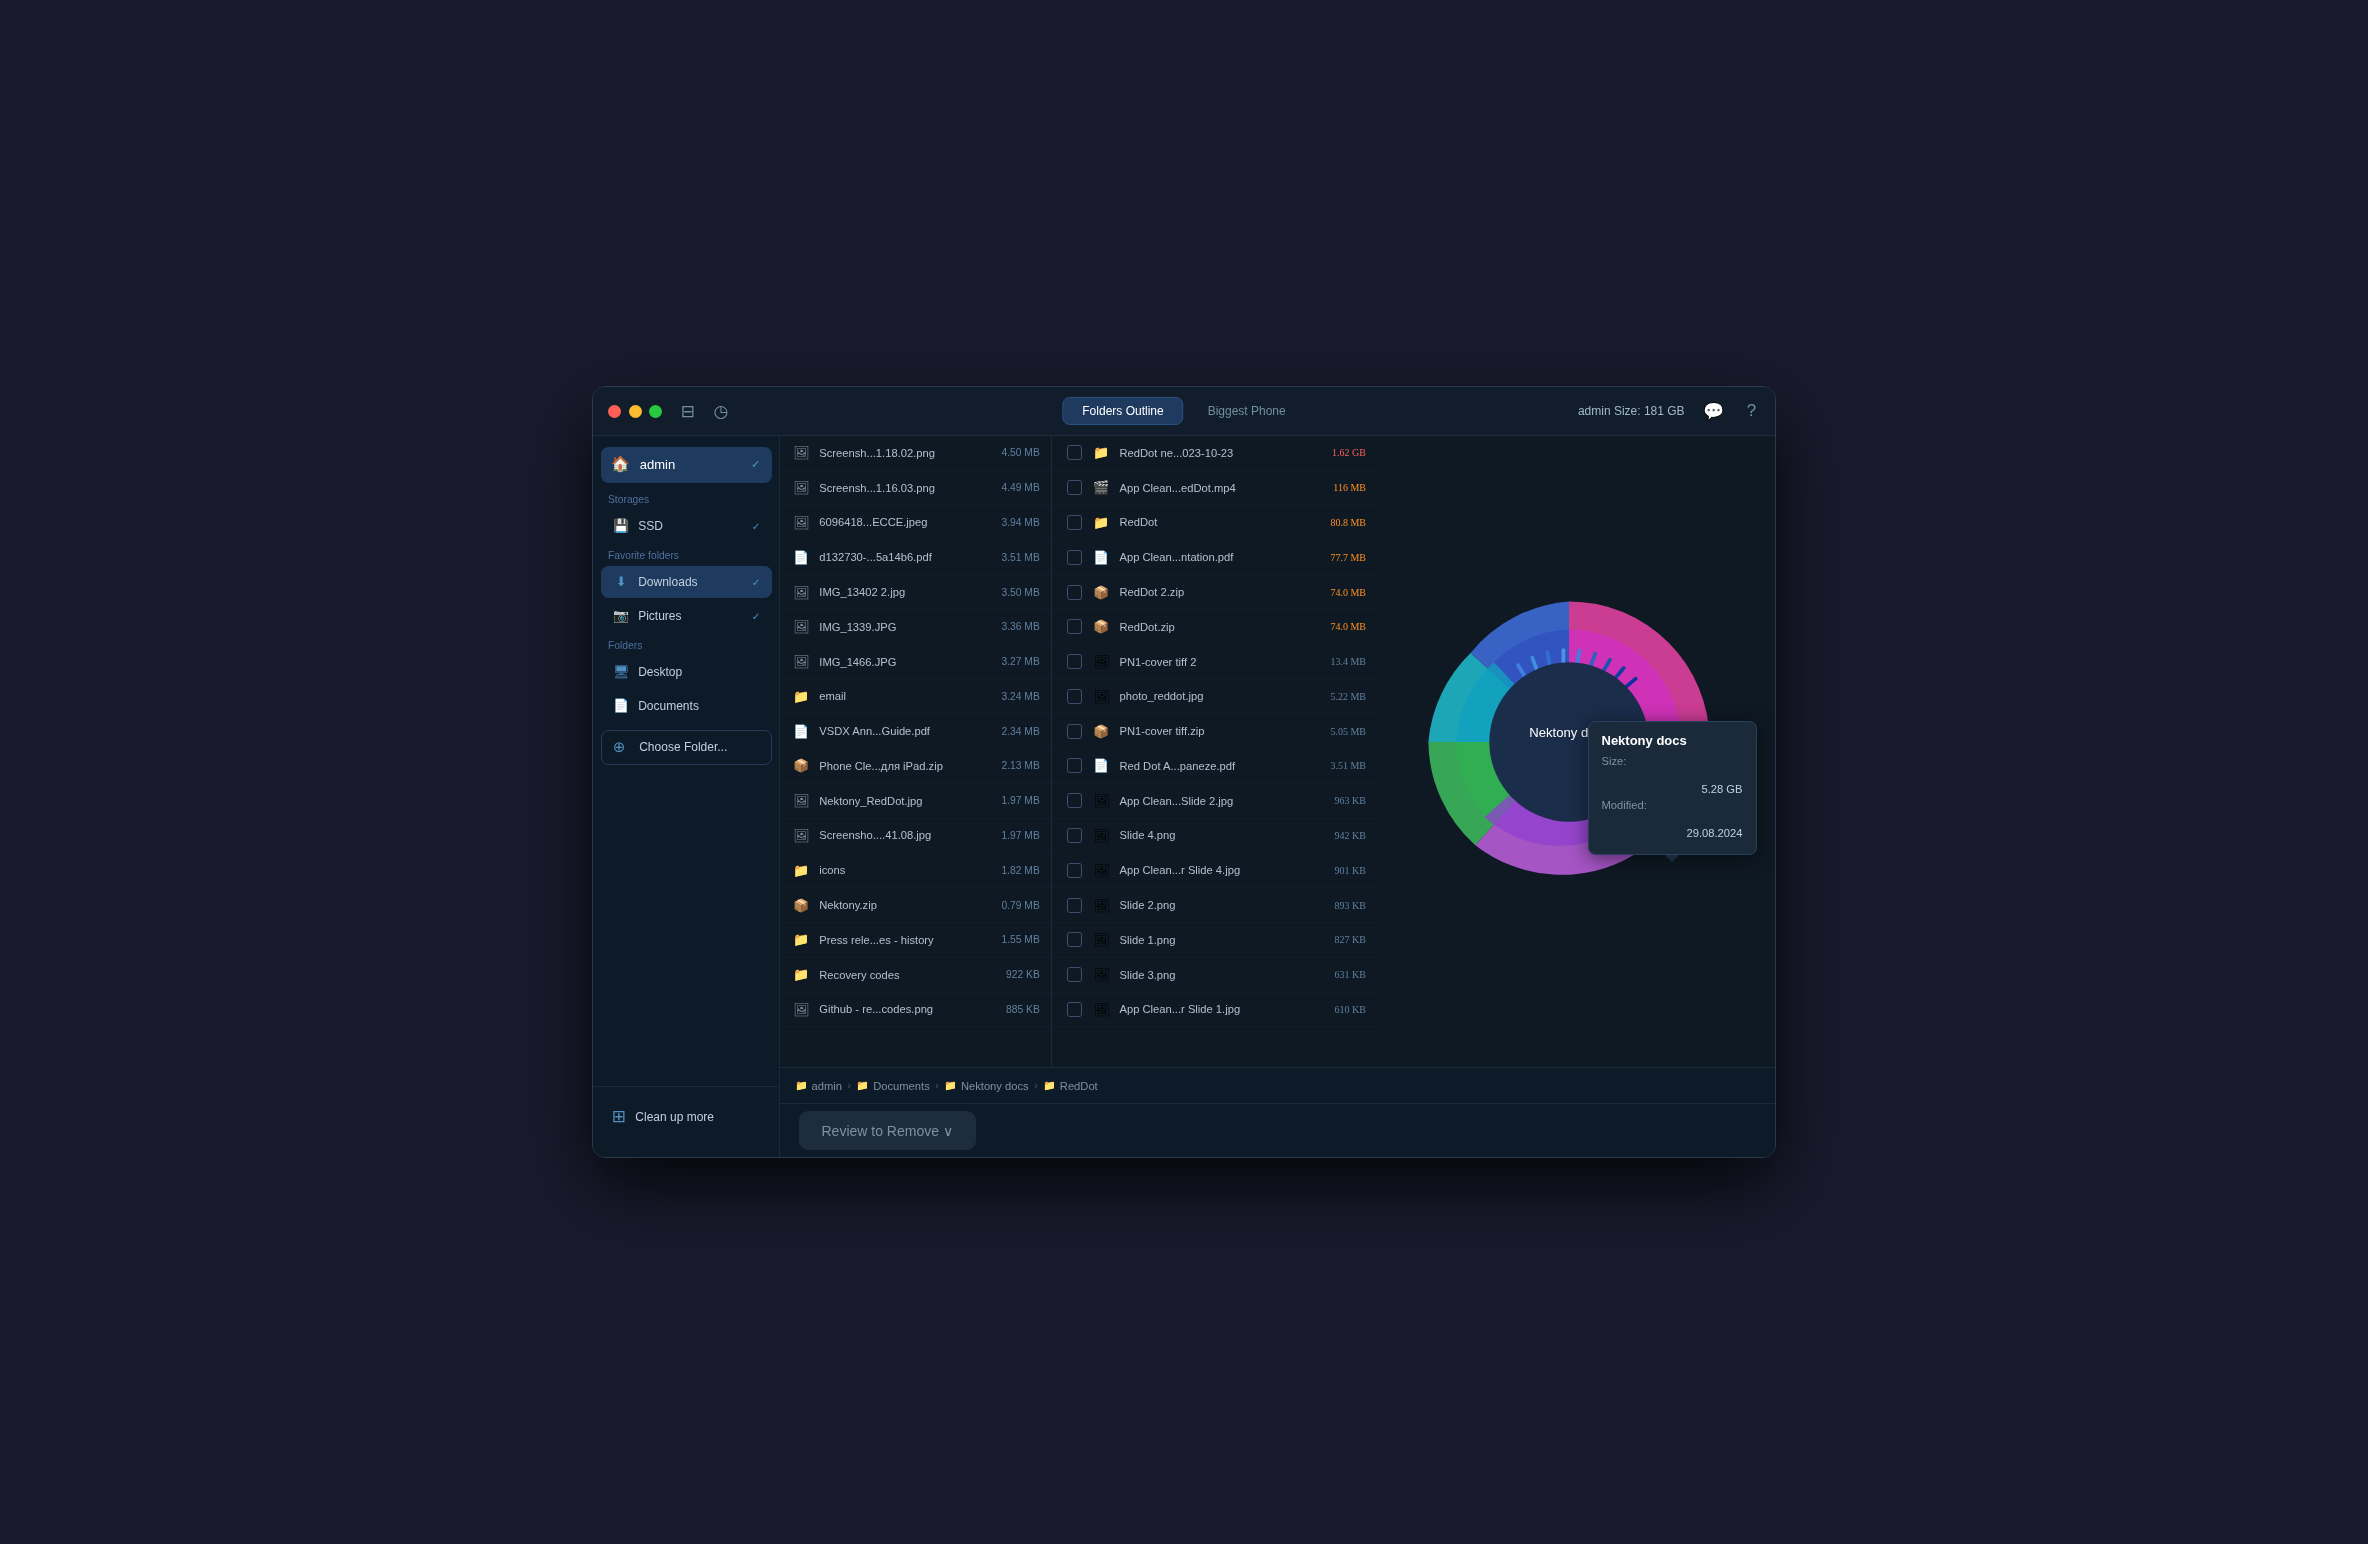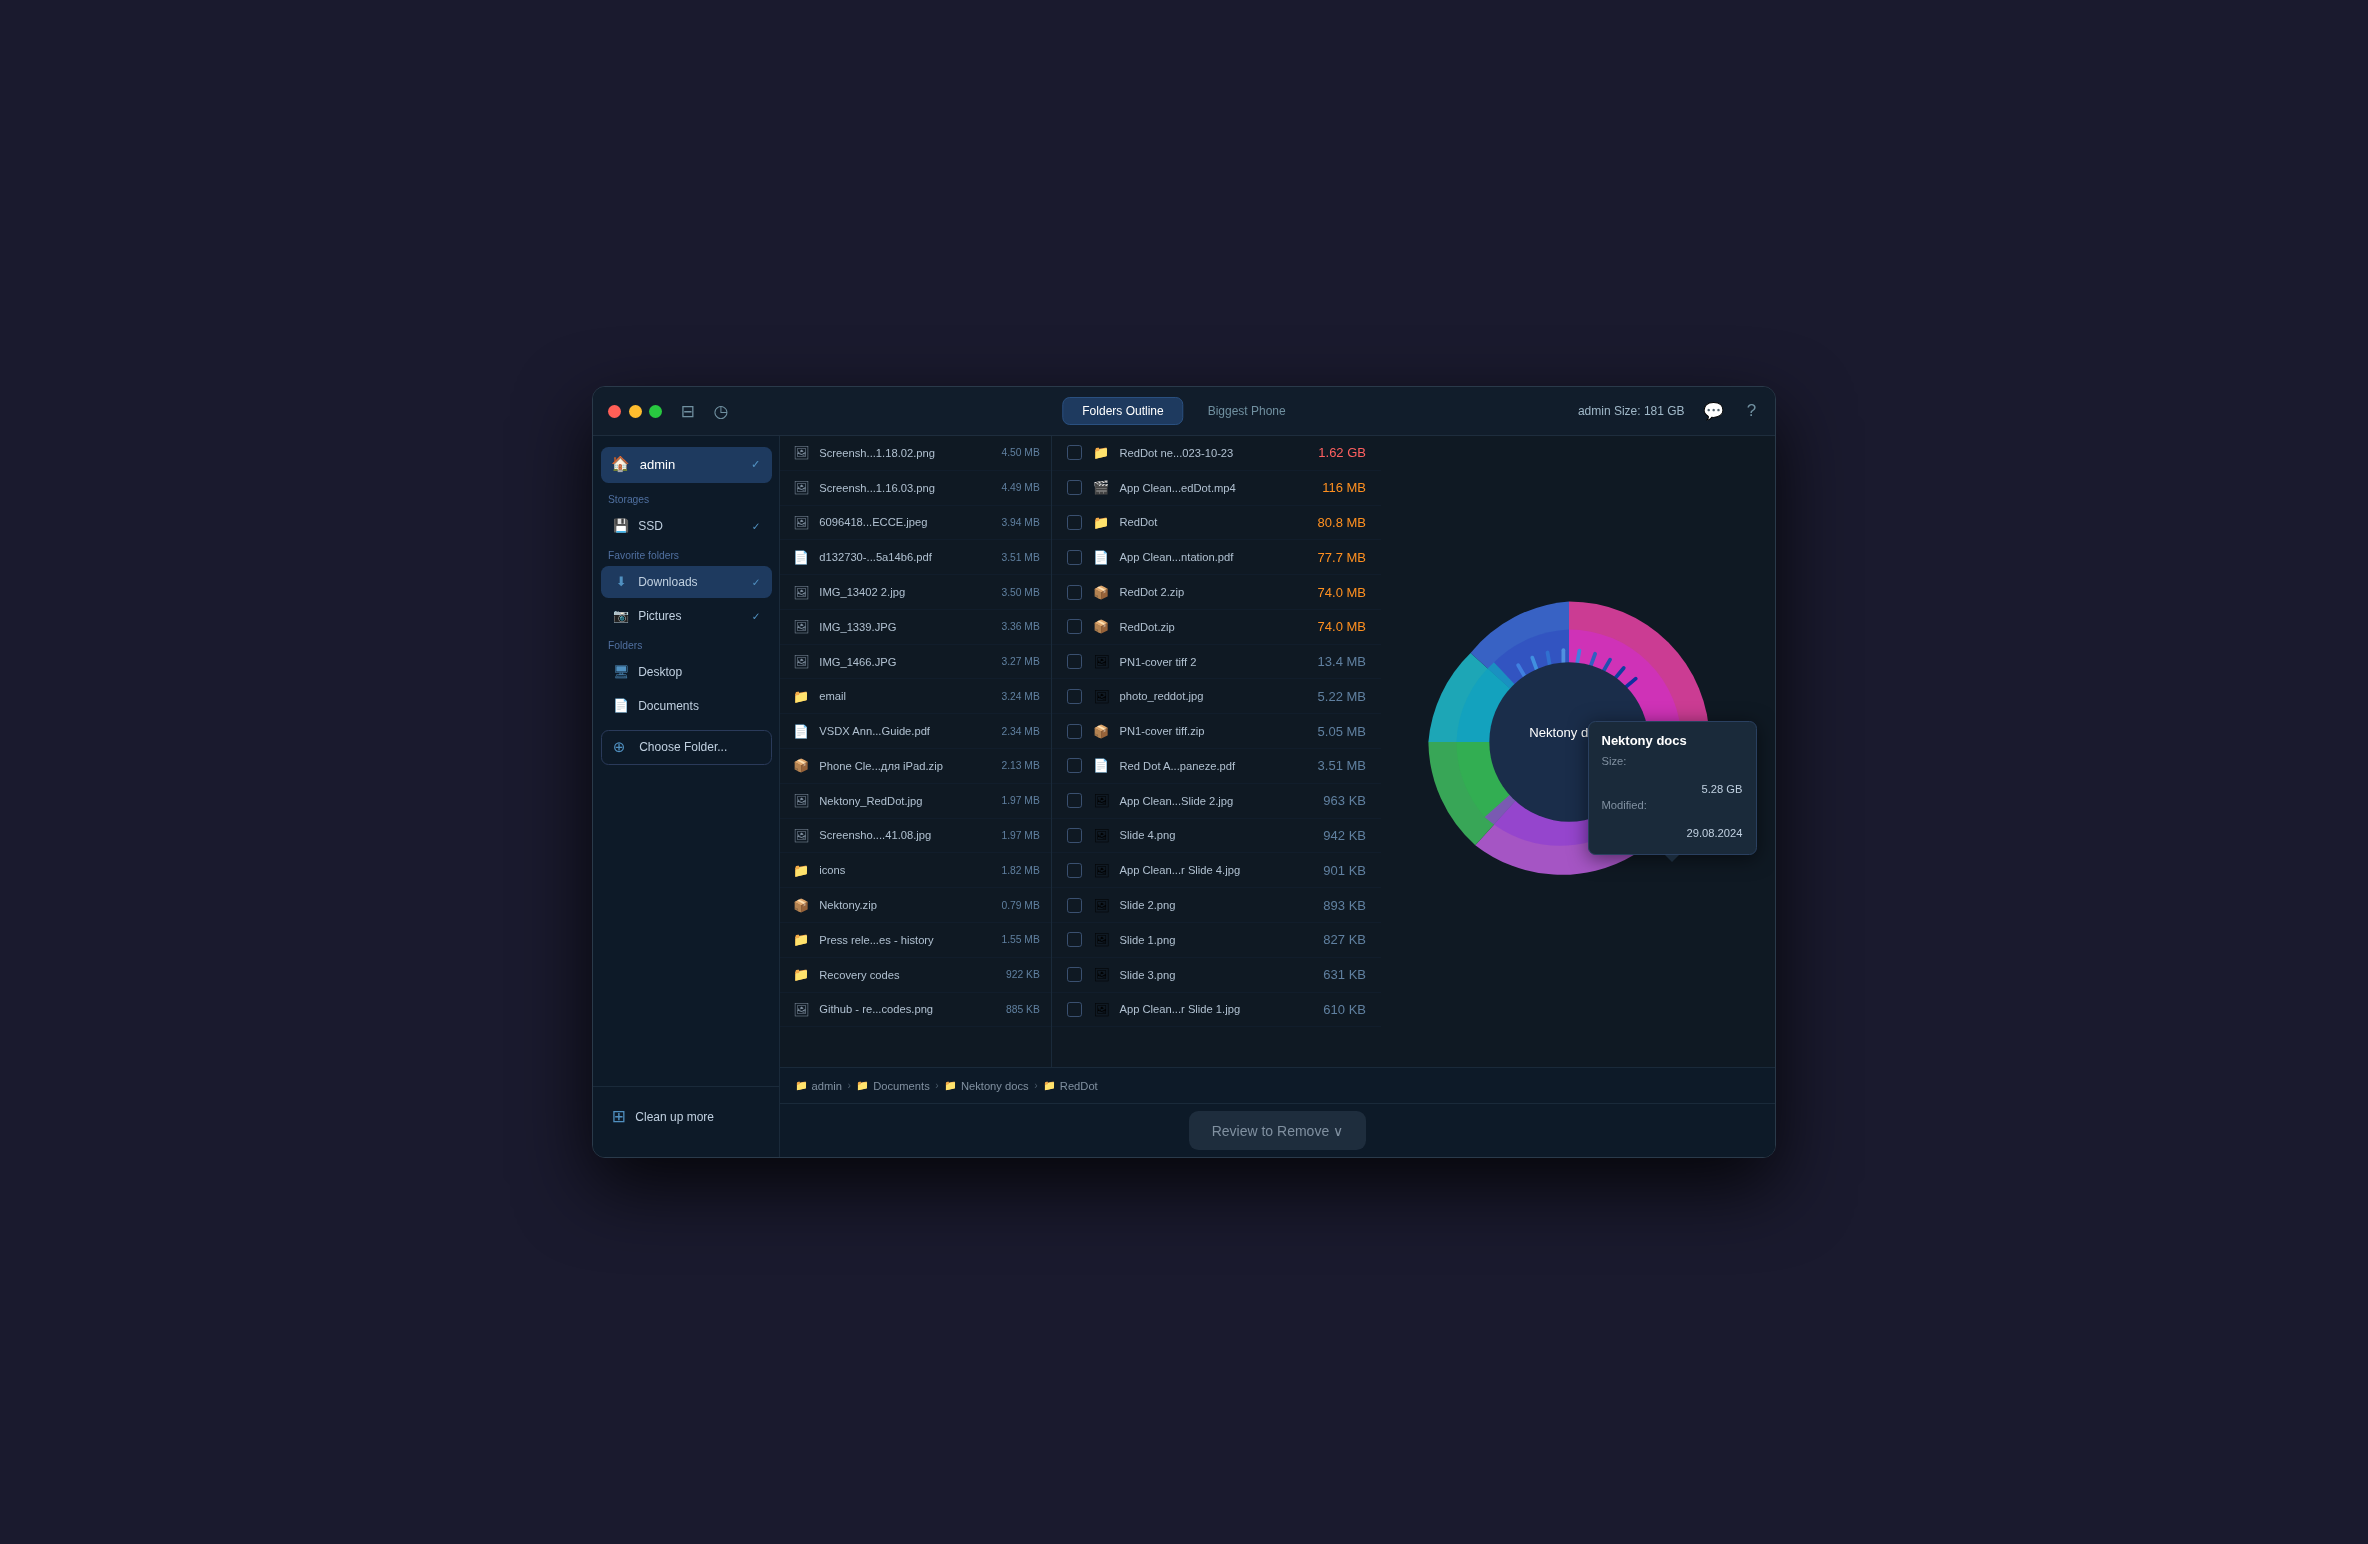--- a/index.html
+++ b/index.html
@@ -292,24 +292,25 @@
     }
     .right-file-name {
       font-size: 11.2px;
       color: #b0c0d0;
       flex: 1;
       overflow: hidden;
       text-overflow: ellipsis;
       white-space: nowrap;
     }
     .right-file-size {
-      font-size: 13px;
+      font-size: 10px;
       margin-left: 18px;
       flex-shrink: 0;
       font-weight: 500;
+      font-family: Liberation Serif, serif;
     }
     .size-large { color: #ff6060; }
     .size-medium { color: #ff9020; }
     .size-small { color: #6080a0; }
     .chart-area {
       width: 394px;
       flex-shrink: 0;
       display: flex;
       align-items: center;
       justify-content: center;
@@ -340,21 +341,21 @@
     .breadcrumb-sep {
       color: #4a5a6a;
       font-size: 10.3px;
     }
     .bottom-bar {
       height: 54px;
       background: #0d1a28;
       border-top: 0.9px solid #1a2a3a;
       display: flex;
       align-items: center;
-      justify-content: center;
+      justify-content: flex-start;
       padding: 0 19px;
       flex-shrink: 0;
     }
     .review-btn {
       background: #1e2d3d;
       color: #8090a0;
       border: none;
       border-radius: 9.4px;
       padding: 11.2px 22.5px;
       font-size: 14px;

